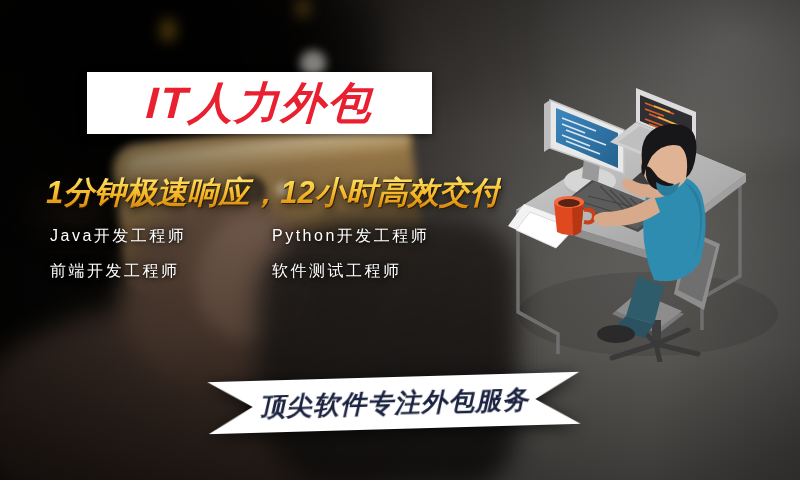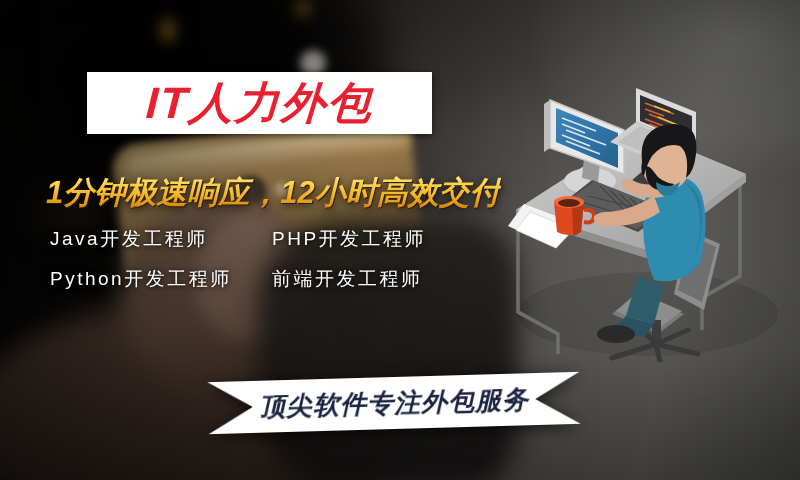--- a/index.html
+++ b/index.html
@@ -170,21 +170,21 @@
     position: absolute;
     left: 50px; top: 226px;
     width: 470px;
     display: grid;
     grid-template-columns: 210px 1fr;
     row-gap: 14px;
     column-gap: 12px;
   }
   .role {
     color: #ffffff;
-    font-size: 19px;
+    font-size: 16px;
     letter-spacing: 2.5px;
     white-space: nowrap;
     text-shadow: 0 1px 4px rgba(0,0,0,0.85), 0 0 10px rgba(0,0,0,0.5);
   }
 
   
   .ribbon {
     position: absolute;
     left: 208px; top: 377px;
     width: 372px; height: 52px;
@@ -242,23 +242,23 @@
   <div class="bg-vignette"></div>
 
   <div class="title-banner">
     <div class="title-text">IT人力外包</div>
   </div>
 
   <div class="subtitle">1分钟极速响应，12小时高效交付</div>
 
   <div class="roles">
     <div class="role">Java开发工程师</div>
-    <div class="role">PHP开发工程师</div>
     <div class="role">Python开发工程师</div>
     <div class="role">前端开发工程师</div>
+    <div class="role">软件测试工程师</div>
   </div>
 
   <div class="ribbon">
     <div class="ribbon-shape"></div>
     <div class="ribbon-text">顶尖软件专注外包服务</div>
   </div>
 
   <div class="illustration">
     <svg width="312" height="300" viewBox="0 0 312 300" xmlns="http://www.w3.org/2000/svg">
 

